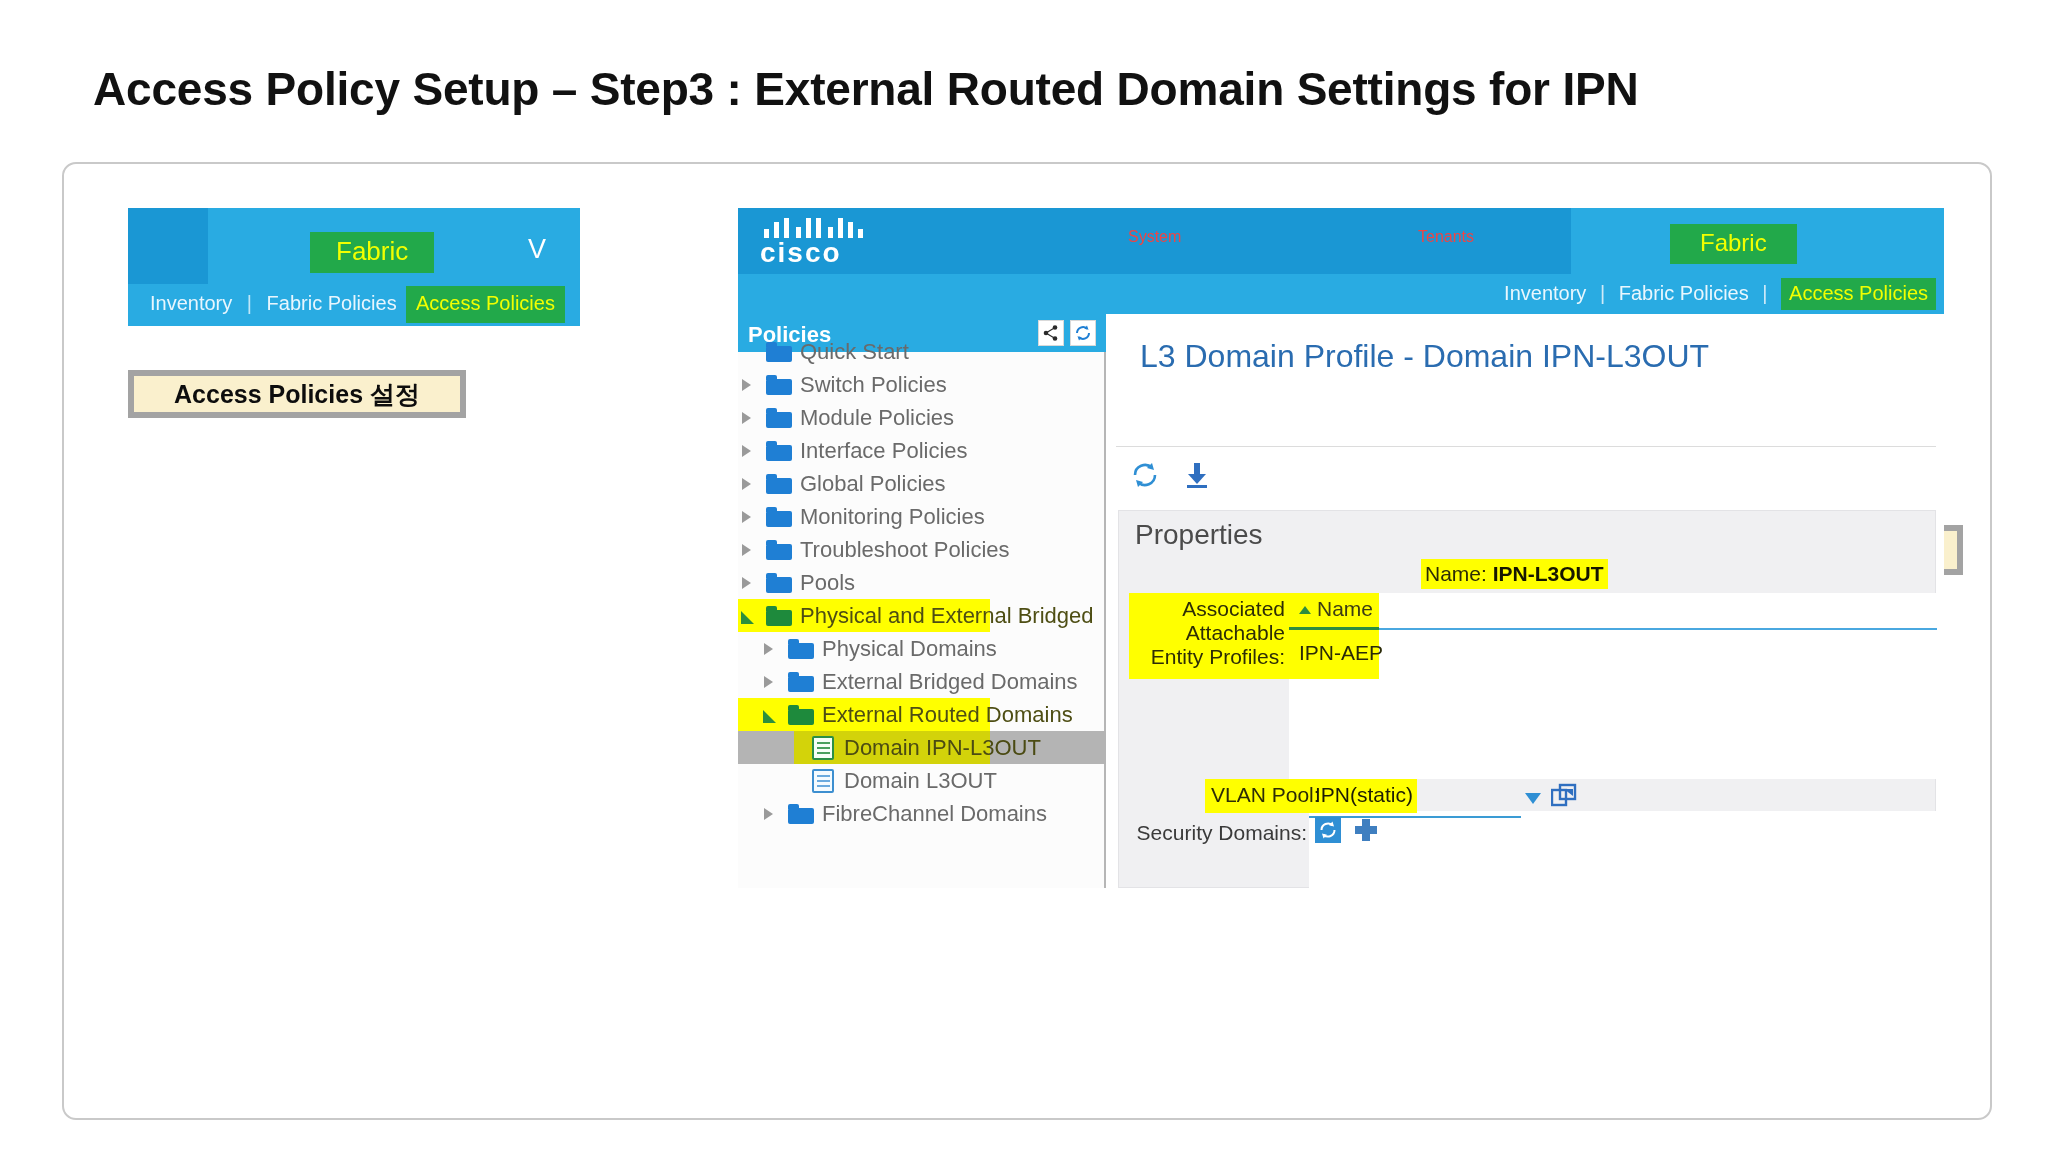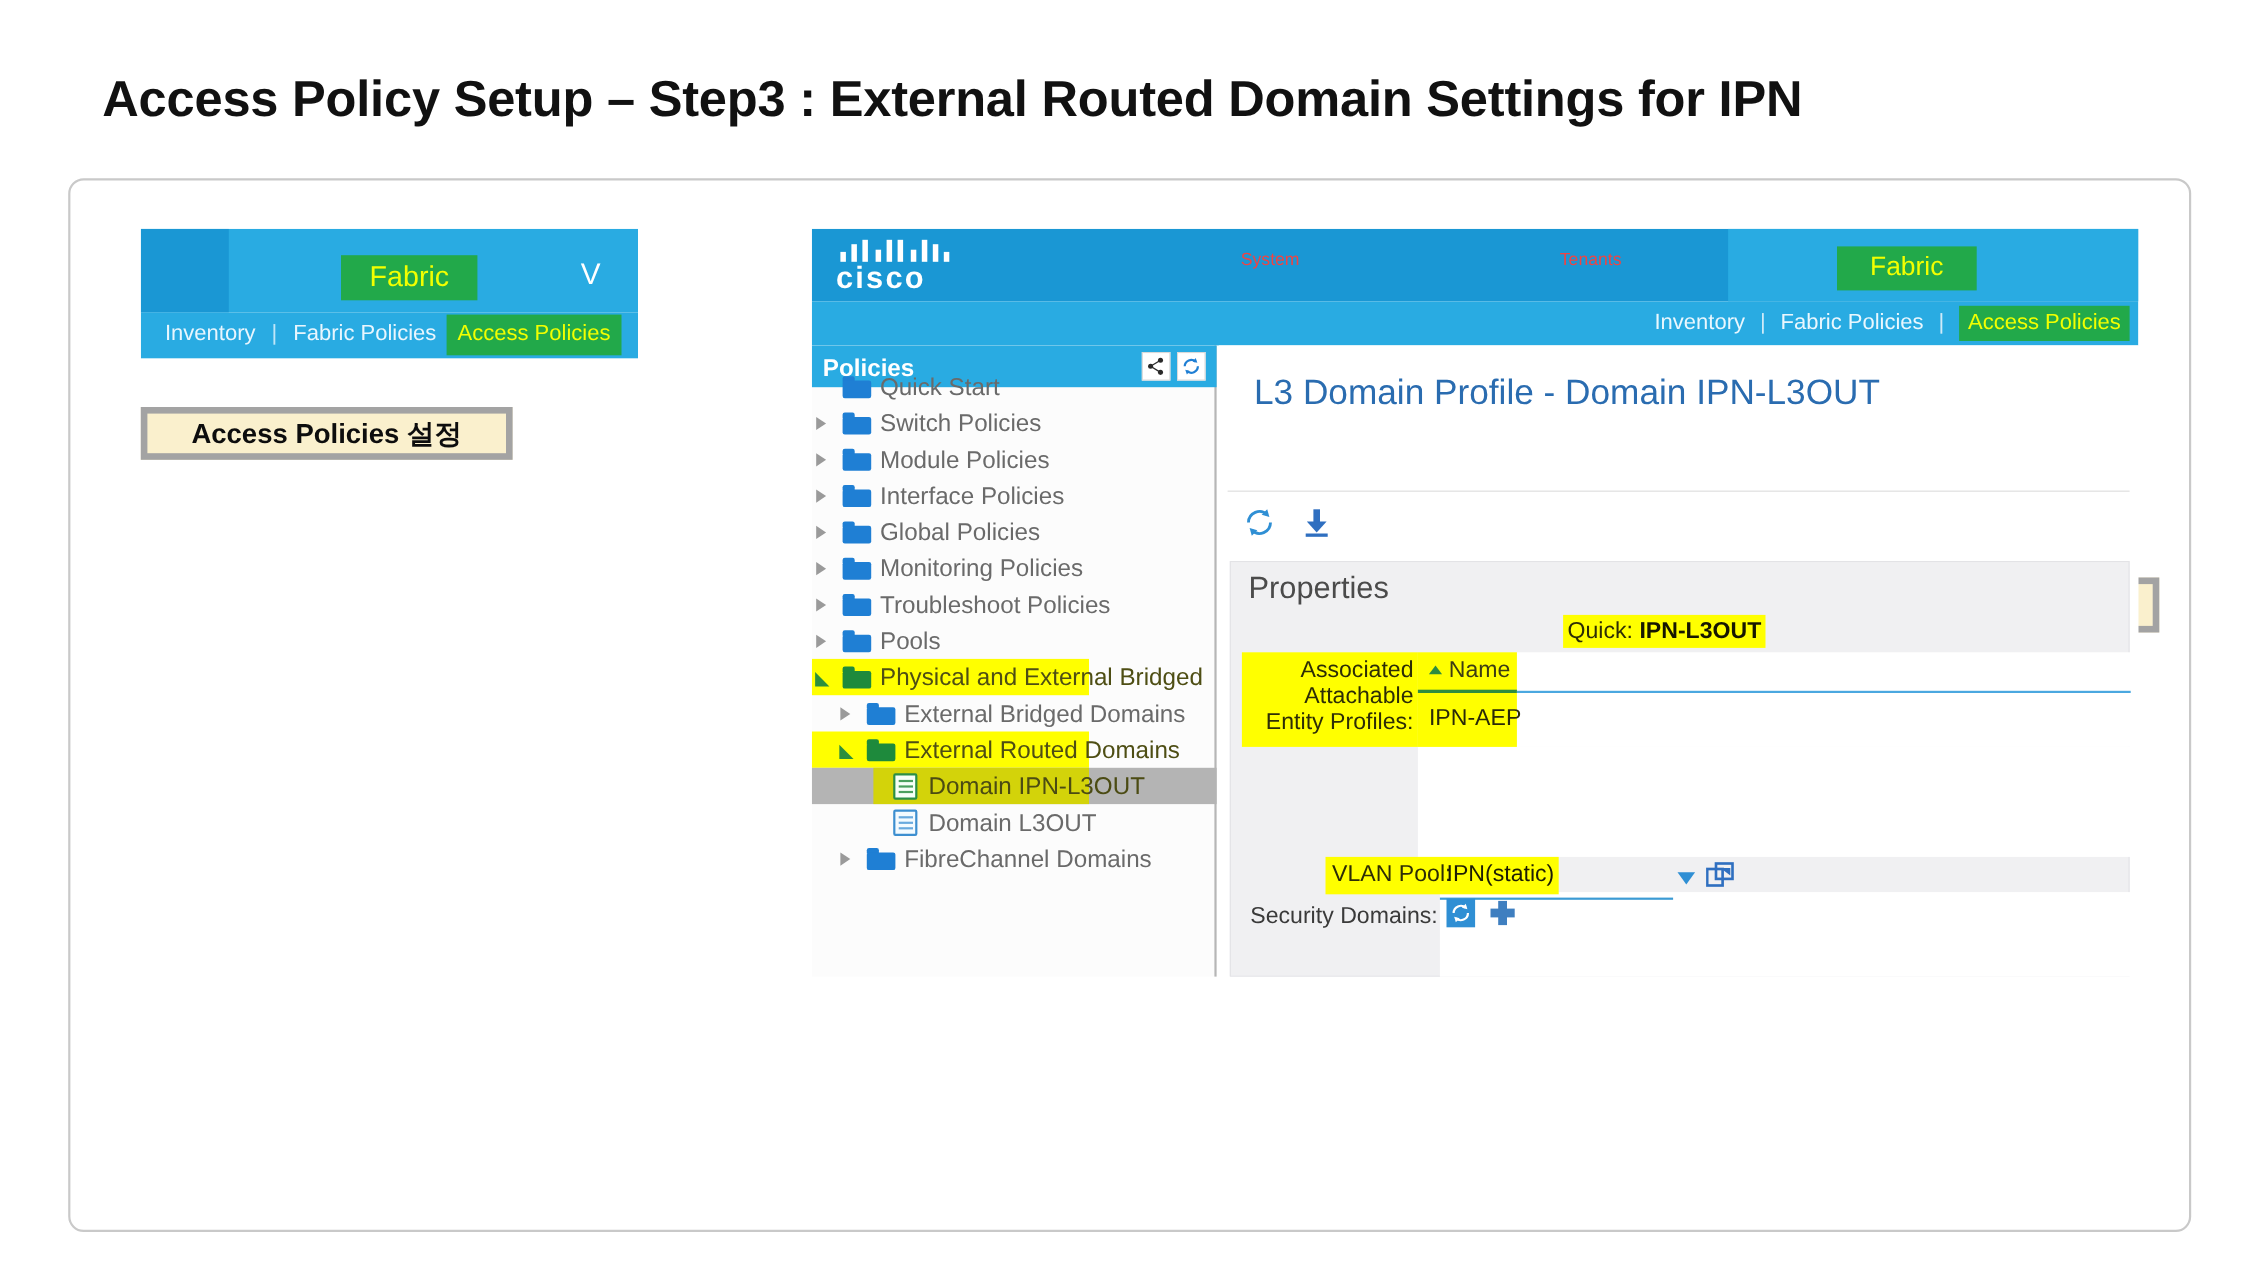--- a/index.html
+++ b/index.html
@@ -367,20 +367,28 @@
             </span>
             <span class="tlabel" style="margin-left: 62px;">Pools</span>
           </div>
           <div class="tnode hl">
             <span class="arrow-open" style="left: 3px; top: 12px;"></span>
             <span class="folder green" style="left: 28px; top: 7px;">
               <span class="tab"></span>
               <span class="body"></span>
             </span>
             <span class="tlabel" style="margin-left: 62px;">Physical and External Bridged</span>
+          </div>
+          <div class="tnode">
+            <span class="arrow" style="left: 26px;"></span>
+            <span class="folder blue" style="left: 50px; top: 7px;">
+              <span class="tab"></span>
+              <span class="body"></span>
+            </span>
+            <span class="tlabel" style="margin-left: 84px;">Physical Domains</span>
           </div>
           <div class="tnode">
             <span class="arrow" style="left: 26px;"></span>
             <span class="folder blue" style="left: 50px; top: 7px;">
               <span class="tab"></span>
               <span class="body"></span>
             </span>
             <span class="tlabel" style="margin-left: 84px;">External Bridged Domains</span>
           </div>
           <div class="tnode hl">
@@ -440,21 +448,21 @@
           </svg>
         </span>
       </div>
 
       <div class="props-box">
         <div class="props-title">Properties</div>
 
         <div class="panel-white-right"></div>
 
         <div class="field-name-label">
-          <span>Quick:</span>
+          <span>Name:</span>
           <span class="field-name-value">IPN-L3OUT</span>
         </div>
 
         <div class="aaep-white-tail"></div>
         <div class="aaep-label-hl"></div>
         <div class="aaep-label">
           <div>Associated Attachable</div>
           <div>Entity Profiles:</div>
         </div>
         <div class="aaep-table-hl"></div>

